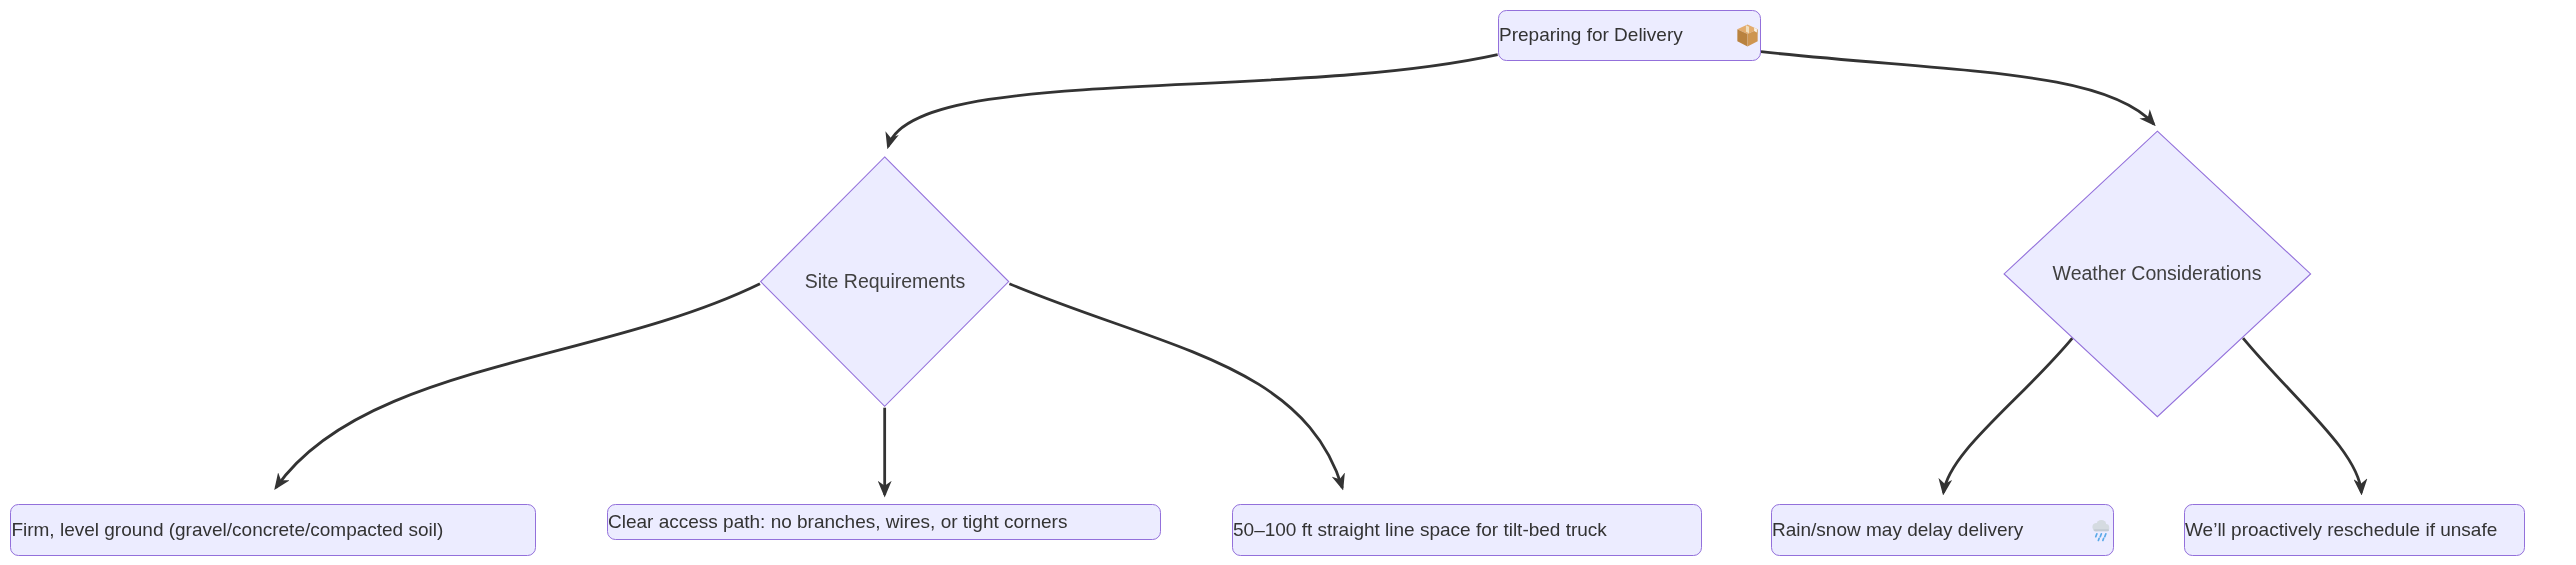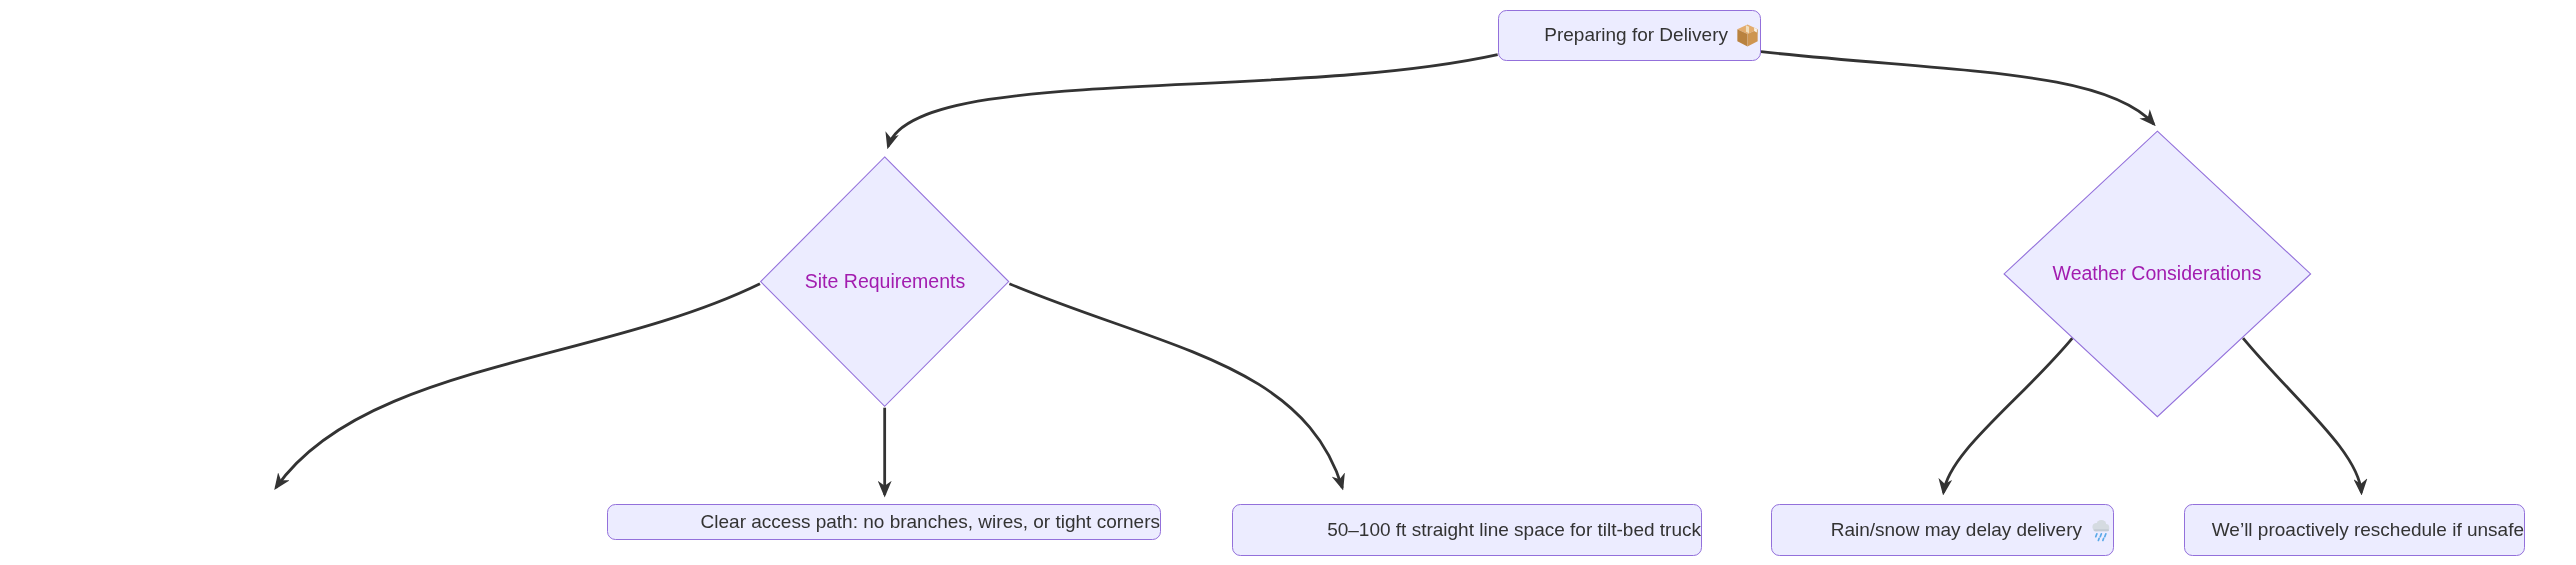--- a/index.html
+++ b/index.html
@@ -23,36 +23,36 @@
     height: 566px;
   }
   .node {
     position: absolute;
     box-sizing: border-box;
     background: #ECECFF;
     border: 1.7px solid #9370DB;
     border-radius: 8.4px;
     display: flex;
     align-items: center;
-    justify-content: flex-end;
+    justify-content: space-between;
     gap: 7px;
     font-size: 19px;
     line-height: 1.2;
     white-space: nowrap;
     color: #333333;
   }
   .diamond-label {
     position: absolute;
     box-sizing: border-box;
     display: flex;
     align-items: center;
     justify-content: center;
     font-size: 19.5px;
     white-space: nowrap;
-    color: #a21caf;
+    color: #404040;
     background: transparent;
     pointer-events: none;
   }
   .icon-svg {
     display: inline-block;
     flex: 0 0 auto;
   }
 </style>
 </head>
 <body>
@@ -89,20 +89,23 @@
     </svg>
   </div>
 
   <div class="diamond-label" style="left:711px; top:262px; width:348px; height:39px;">
     <span>Site Requirements</span>
   </div>
   <div class="diamond-label" style="left:1983px; top:254px; width:348px; height:39px;text-align:center;">
     <span>Weather Considerations</span>
   </div>
 
+  <div class="node" style="left:10.4px; top:504px; width:526px; height:52px;">
+    <span>Firm, level ground (gravel/concrete/compacted soil)</span>
+  </div>
 
   <div class="node" style="left:607px; top:504px; width:554px; height:36px;">
     <span>Clear access path: no branches, wires, or tight corners</span>
   </div>
 
   <div class="node" style="left:1232px; top:504px; width:470px; height:52px;">
     <span>50–100 ft straight line space for tilt-bed truck</span>
   </div>
 
   <div class="node" style="left:1771px; top:504px; width:343px; height:52px;">

